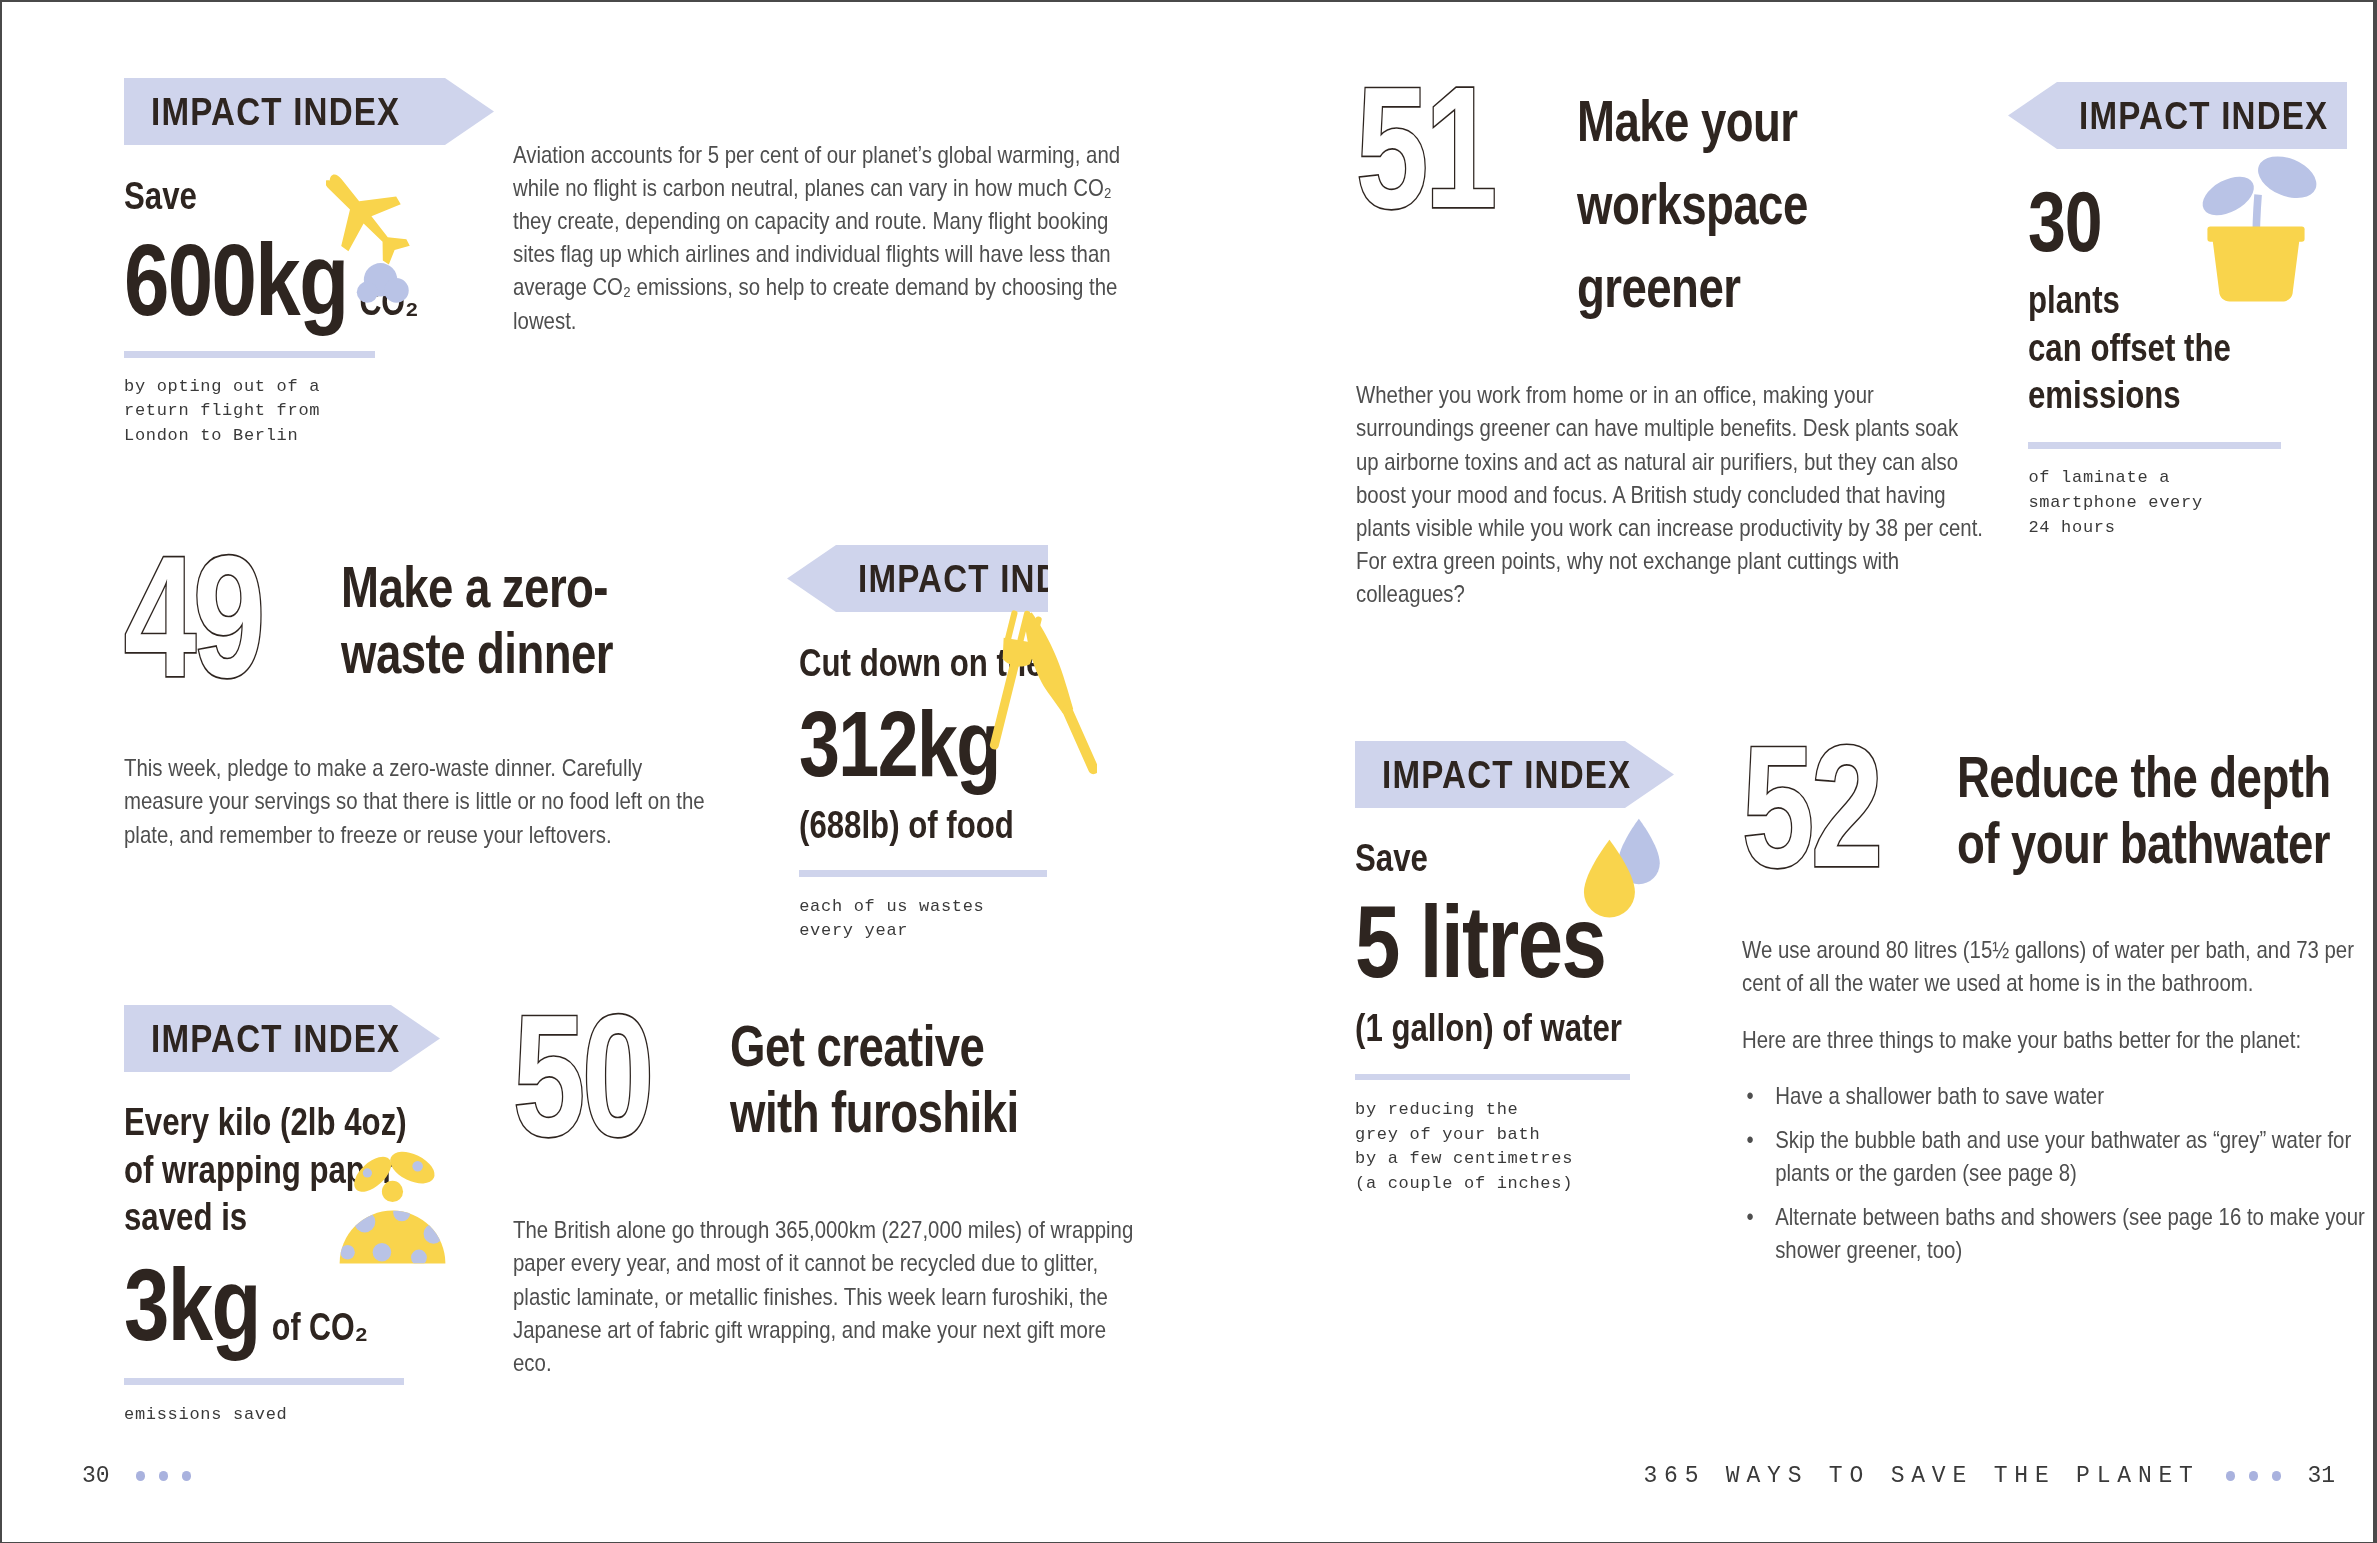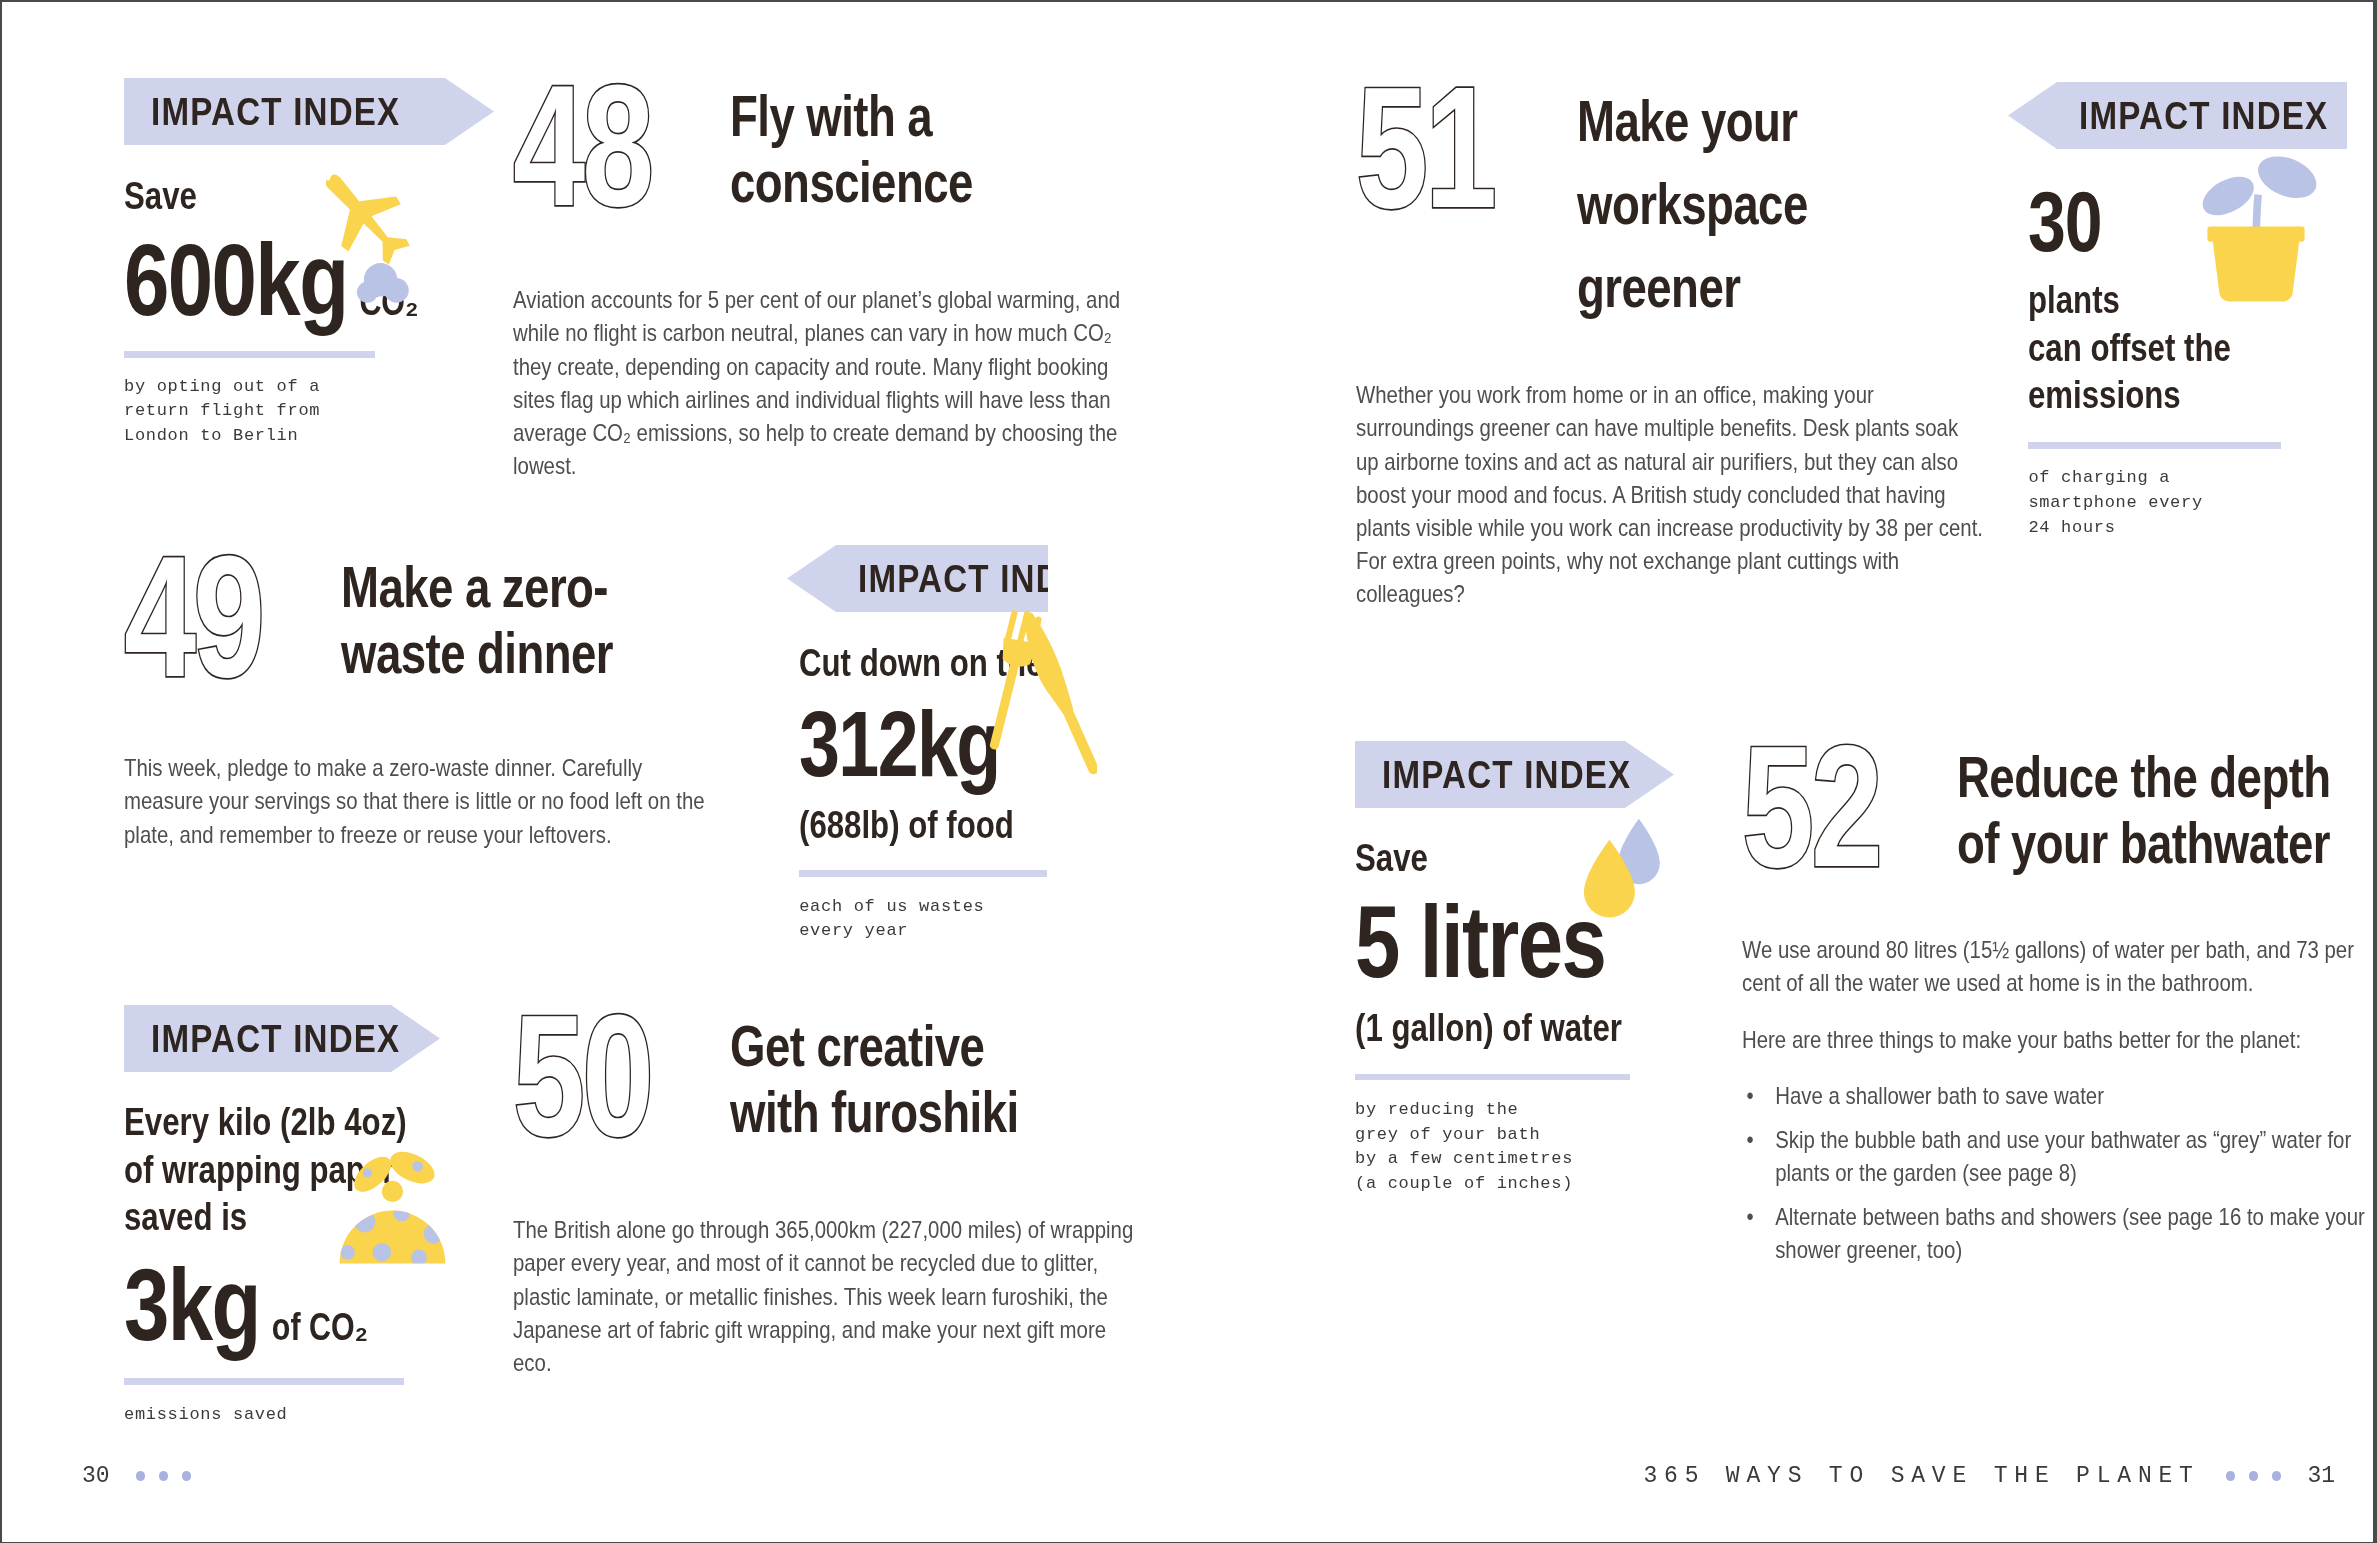--- a/index.html
+++ b/index.html
@@ -125,27 +125,20 @@
       </g>
       <g fill="#b9c3e6">
         <circle cx="62" cy="138" r="19"></circle>
         <circle cx="80" cy="150" r="14"></circle>
         <circle cx="47" cy="152" r="12"></circle>
       </g>
     </svg>
   </div>
 
   <div class="module" style="left:467px;top:71px;width:638px;">
-    <div class="head-row">
-      <div class="big-num">48</div>
-      <div class="title" style="margin-left:33px;padding-top:9.5px;">
-        <div>Fly with a</div>
-        <div>conscience</div>
-      </div>
-    </div>
     <div class="body" style="margin-top:65px;width:733px;">
       <p>Aviation accounts for 5 per cent of our planet’s global warming, and while no flight is carbon neutral, planes can vary in how much CO₂ they create, depending on capacity and route. Many flight booking sites flag up which airlines and individual flights will have less than average CO₂ emissions, so help to create demand by choosing the lowest.</p>
     </div>
   </div>
 
   <div class="module" style="left:78px;top:542px;width:679px;">
     <div class="head-row">
       <div class="big-num">49</div>
       <div class="title" style="margin-left:33px;padding-top:9.5px;">
         <div>Make a zero-</div>
@@ -267,21 +260,21 @@
       <div class="stat-row" style="margin-top:30px;">
         <span class="stat-md">30</span>
       </div>
       <div class="impact-line" style="margin-top:12.2px;">
         <div>plants</div>
         <div>can offset the</div>
         <div>emissions</div>
       </div>
       <div class="rule" style="width:253px;margin:23px 0 17.7px;"></div>
       <div class="note">
-        <div>of charging a</div>
+        <div>of laminate a</div>
         <div>smartphone every</div>
         <div>24 hours</div>
       </div>
     </div>
     <svg class="icon" style="left:182px;top:64px;" width="132" height="170" viewBox="0 0 190 245">
       <path d="M95 150 C95 115 96 95 98 70" stroke="#b9c3e6" stroke-width="11" fill="none"></path>
       <ellipse cx="55" cy="72" rx="40" ry="23" fill="#b9c3e6" transform="rotate(-28 55 72)"></ellipse>
       <ellipse cx="140" cy="45" rx="44" ry="27" fill="#b9c3e6" transform="rotate(22 140 45)"></ellipse>
       <g fill="#f9d44c">
         <path d="M32 132 L158 132 L148 210 C148 218 141 224 133 224 L57 224 C49 224 42 218 42 210 Z"></path>

